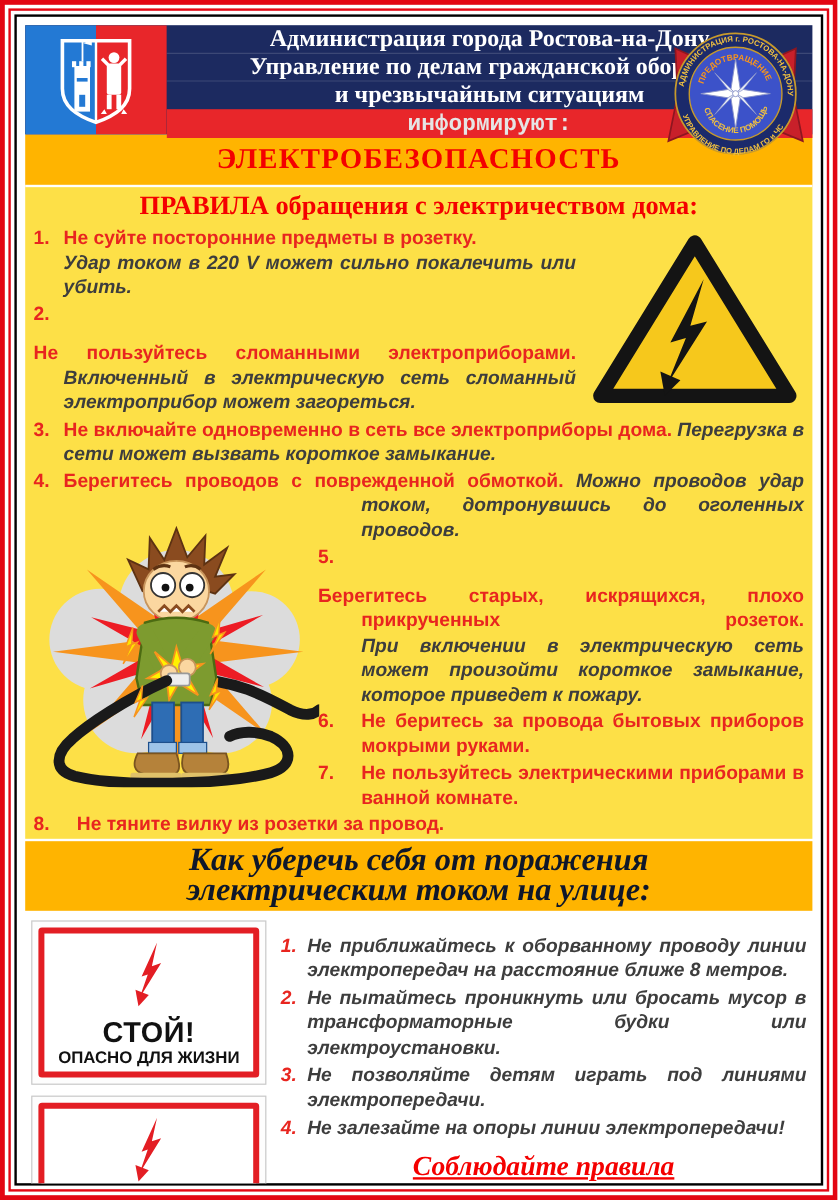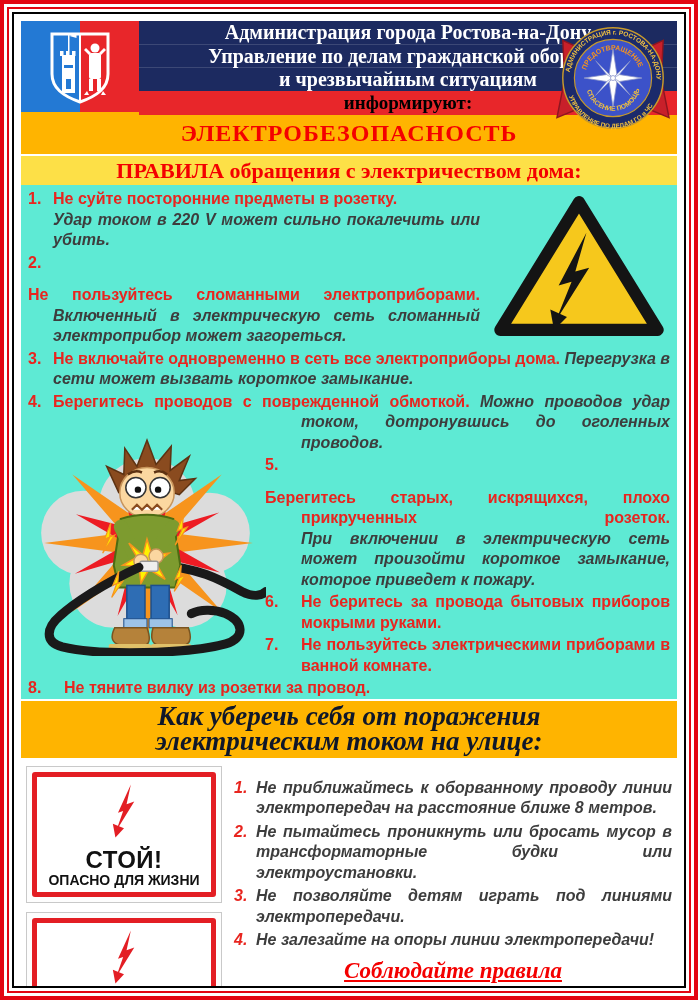--- a/index.html
+++ b/index.html
@@ -12,34 +12,34 @@
 
   
   .header { position:relative; display:flex; height:91px; background:#1c2a60; }
   .coat { width:118px; height:91px; flex:none; }
   .header-right { flex:1; display:flex; flex-direction:column; }
   .org { flex:1; display:flex; flex-direction:column; justify-content:center; }
   .org-line { color:#fff; font-family:"Liberation Serif", serif; font-weight:bold;
               font-size:20px; line-height:22.5px; text-align:center;
               border-bottom:1px solid rgba(255,255,255,0.14); }
   .org-line:last-child { border-bottom:none; }
-  .informs { height:24px; background:#e8262a; color:#000000; text-align:center;
-             font-family:Liberation Serif, serif; font-weight:bold; font-size:19px; line-height:24px; }
+  .informs { height:24px; background:#e8262a; color:#e5e5e5; text-align:center;
+             font-family:Liberation Mono, monospace; font-weight:bold; font-size:19px; line-height:24px; }
   .emblem { position:absolute; top:2px; right:0px; width:128px; height:112px; z-index:5; }
 
   
   .title-band { height:44px; background:#ffb400; border-bottom:2px solid #fff;
                 display:flex; align-items:center; justify-content:center; }
   .title-band .t { color:#f40000; font-family:"Liberation Serif", serif; font-weight:bold;
                    font-size:24px; letter-spacing:1px; }
   .subtitle-band { height:29px; background:#fde047; display:flex; align-items:center; justify-content:center; }
   .subtitle-band .t { color:#f40000; font-family:"Liberation Serif", serif; font-weight:bold; font-size:22px; }
 
   
-  .rules { padding:4px 7px 0 7px; background:#5eead4; font-size:16px; line-height:20.5px;
+  .rules { padding:4px 7px 0 7px; background:#fde047; font-size:16px; line-height:20.5px;
            font-weight:bold; color:#3d3d3d; }
   .rule-p { padding-left:25px; text-indent:-25px; text-align:justify; margin-bottom:2px; }
   .rule-p.noj { text-align:left; }
   .num { display:inline-block; width:25px; text-indent:0; color:#e8251f; }
   .redtxt { color:#e8251f; }
   .redtxt.stretch { display:block; text-align:justify; text-align-last:justify;margin-top:12px; }
   .note { font-style:italic; color:#3d3d3d; }
   .note.block { display:block; text-indent:0; text-align:justify; }
   .rule-p.r58 { padding-left:36px; text-indent:-36px; }
   .r58 .num { width:36px; }

